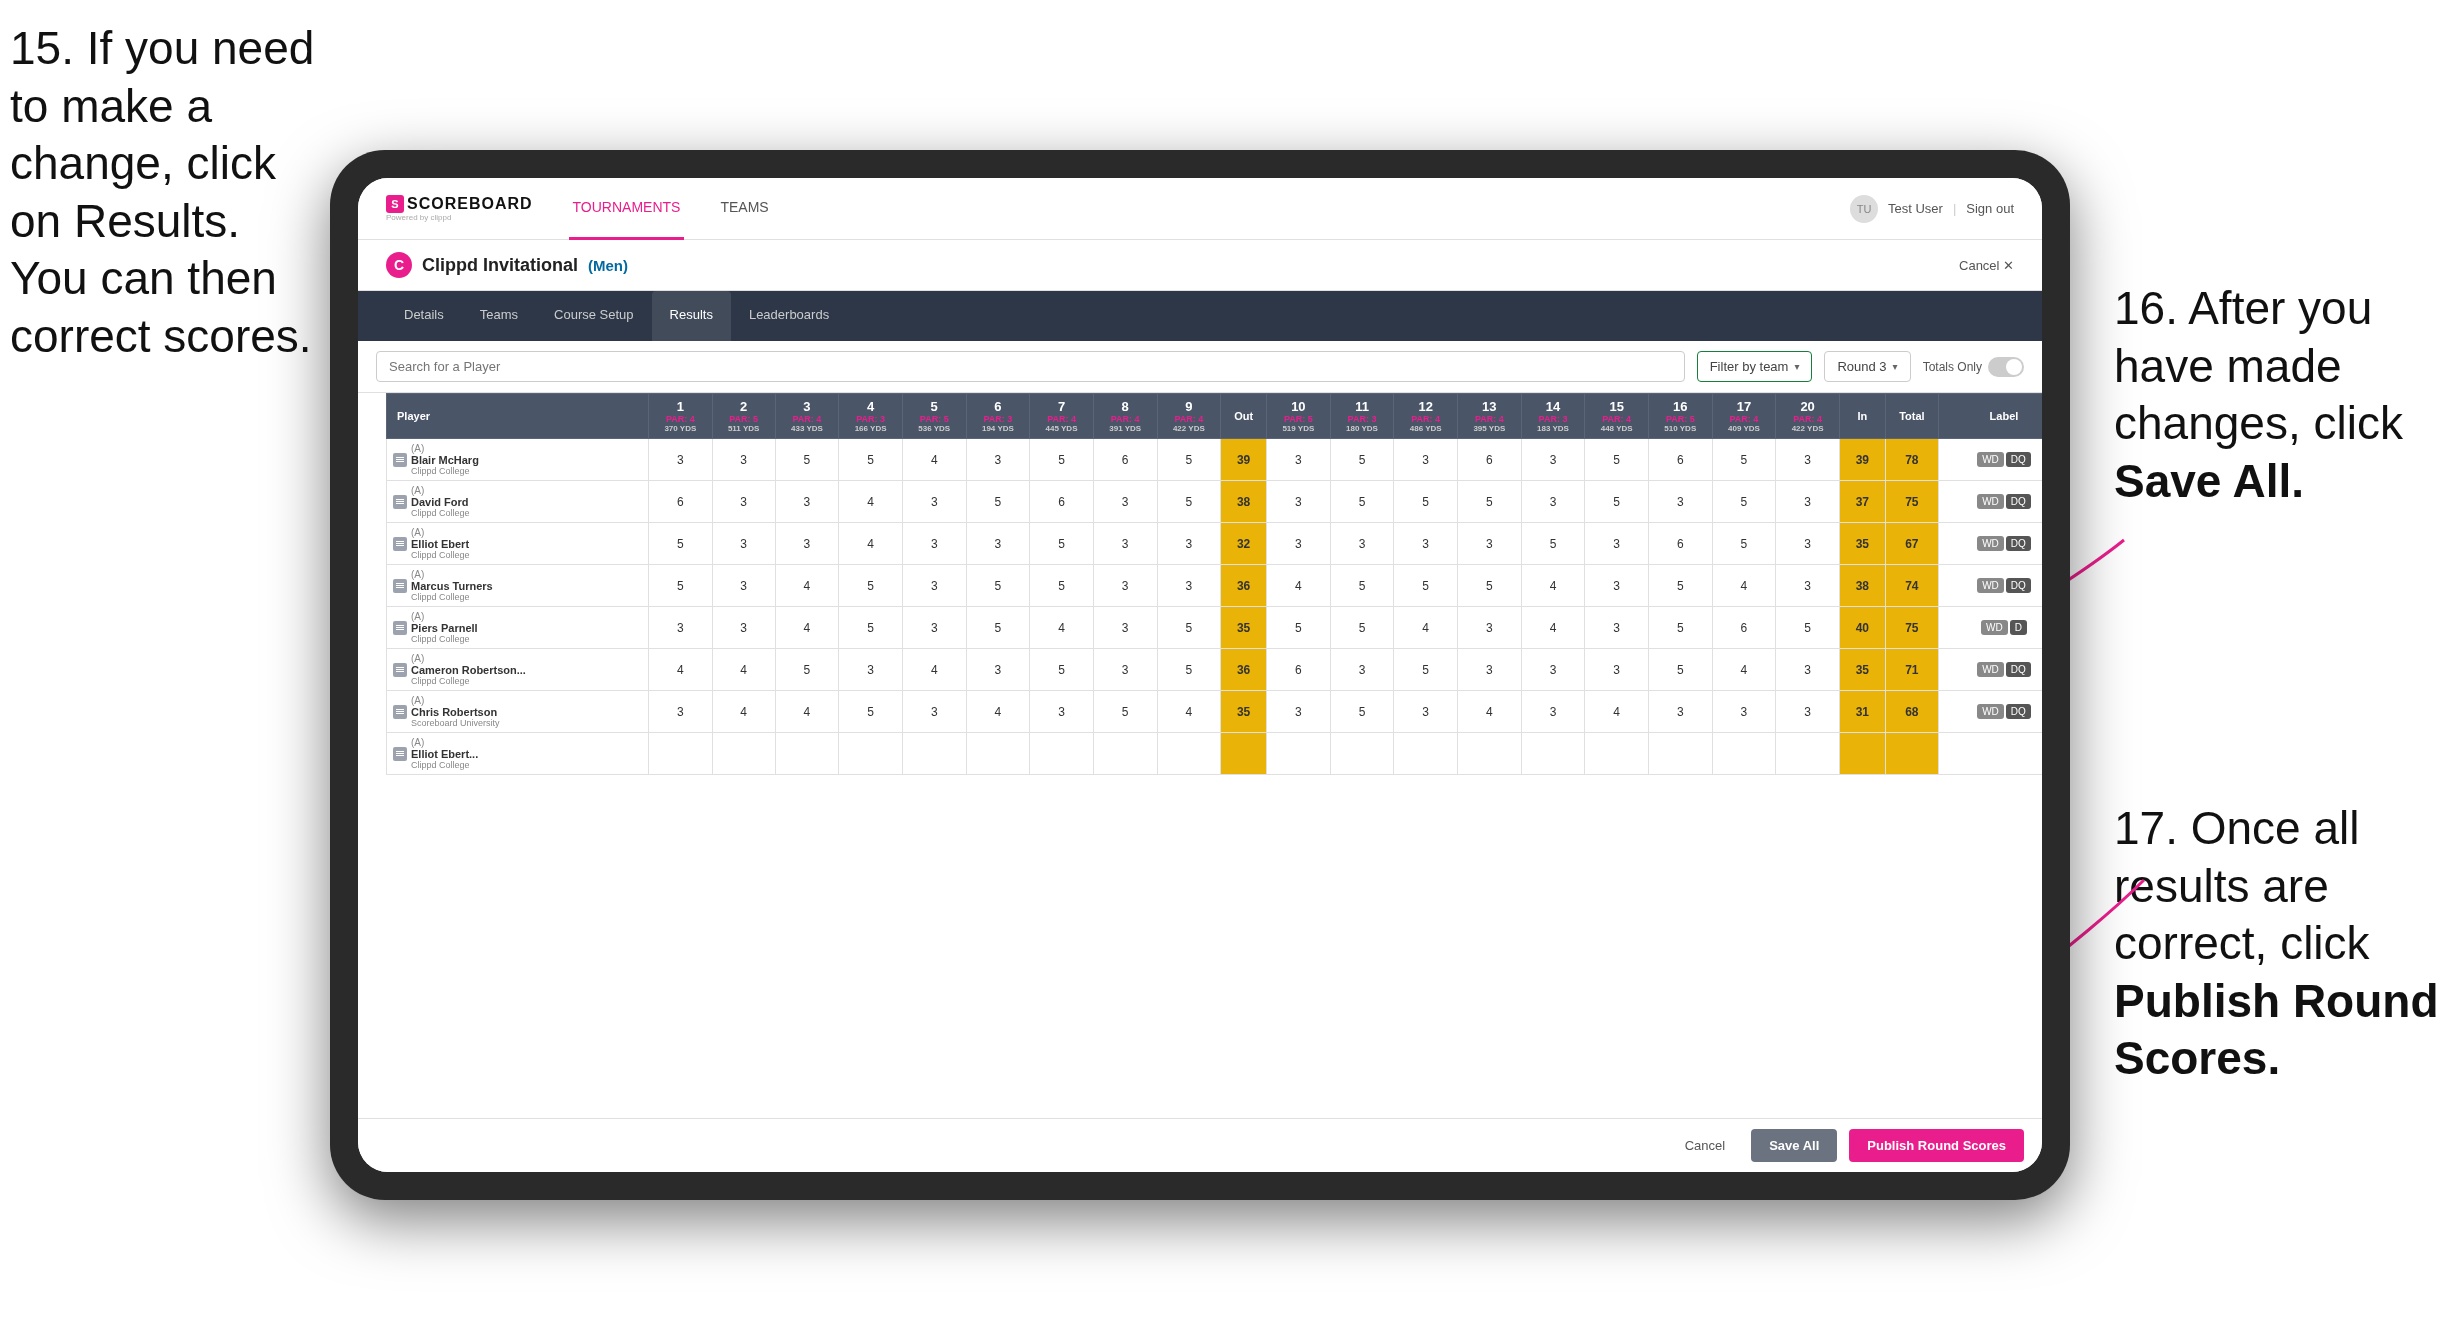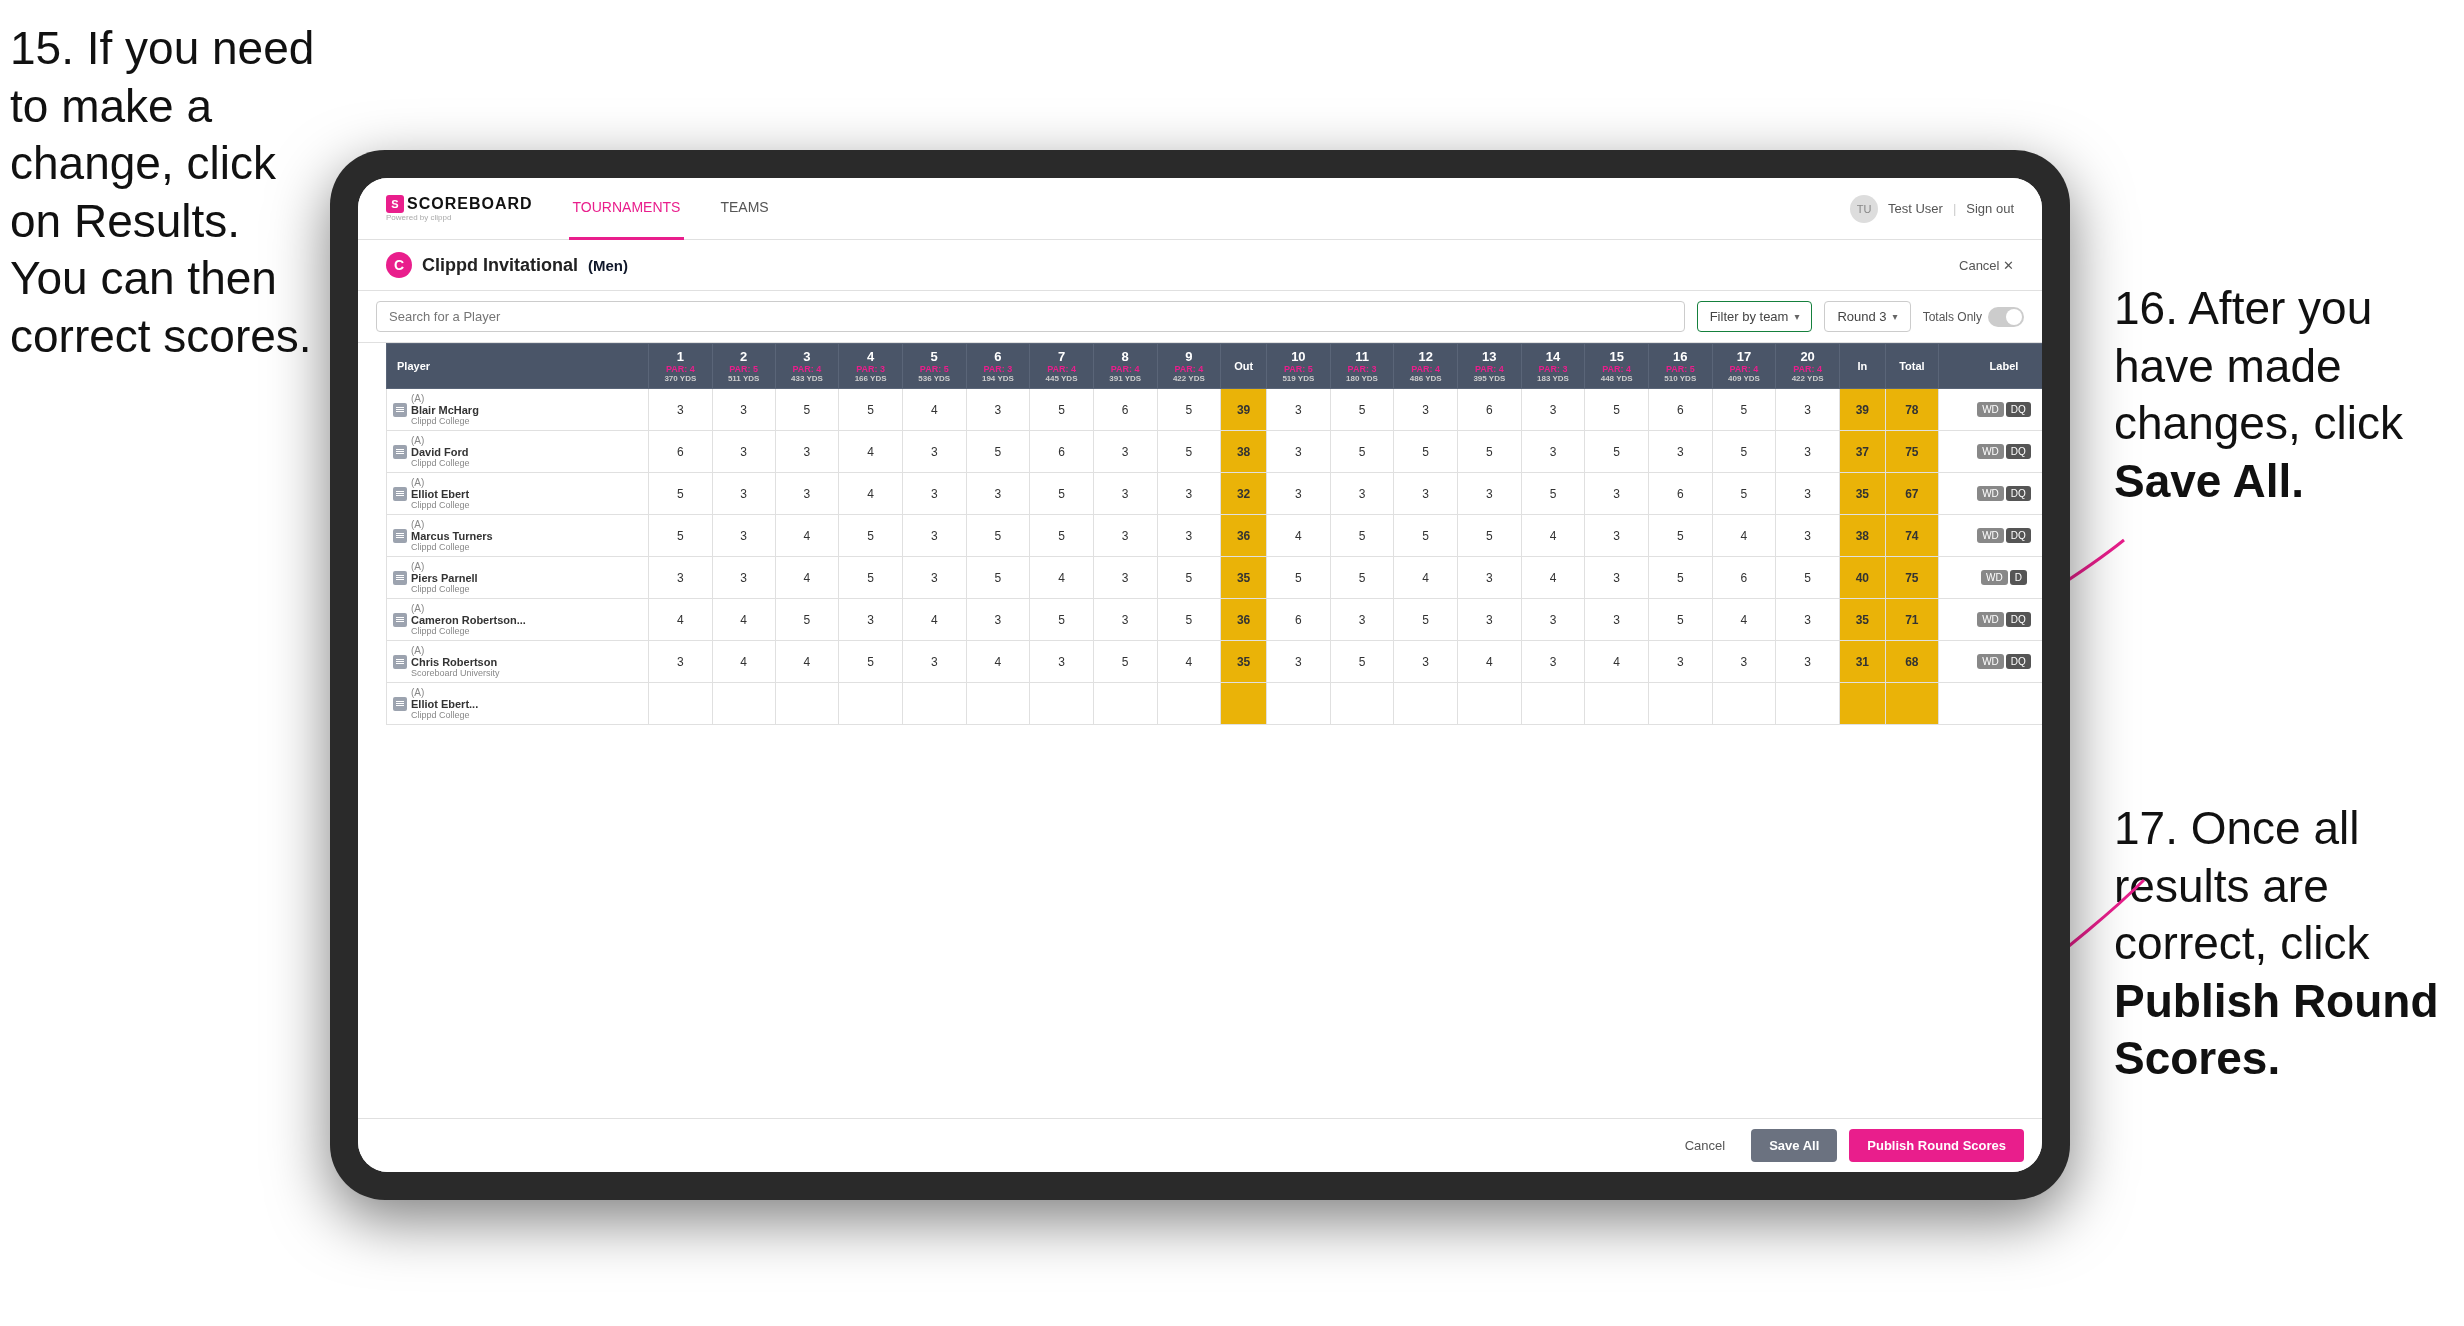--- a/index.html
+++ b/index.html
@@ -472,25 +472,32 @@
         <span>Test User</span>
         <span style="color:#ccc;">|</span>
         <a style="color:#555;font-size:13px;cursor:pointer;text-decoration:none;">Sign out</a>
       </div>
     </div>
 
     <div class="tournament-header">
       <div class="tournament-title">
         <div class="t-icon">C</div>
         <span>Clippd Invitational</span>
-        <span style="color:#0f172a;font-size:15px;">(Men)</span>
+        <span style="color:#0369a1;font-size:15px;">(Men)</span>
       </div>
       <div class="cancel-btn">Cancel ✕</div>
     </div>
 
+    <div class="sub-nav">
+      <div class="sub-nav-tab">Details</div>
+      <div class="sub-nav-tab">Teams</div>
+      <div class="sub-nav-tab">Course Setup</div>
+      <div class="sub-nav-tab active">Results</div>
+      <div class="sub-nav-tab">Leaderboards</div>
+    </div>
 
     <div class="controls-row">
       <input class="search-input" type="text" placeholder="Search for a Player" style="">
       <div class="filter-btn">
         <span>Filter by team</span>
         <span class="chevron">▾</span>
       </div>
       <div class="round-btn">
         <span>Round 3</span>
         <span class="chevron">▾</span>

